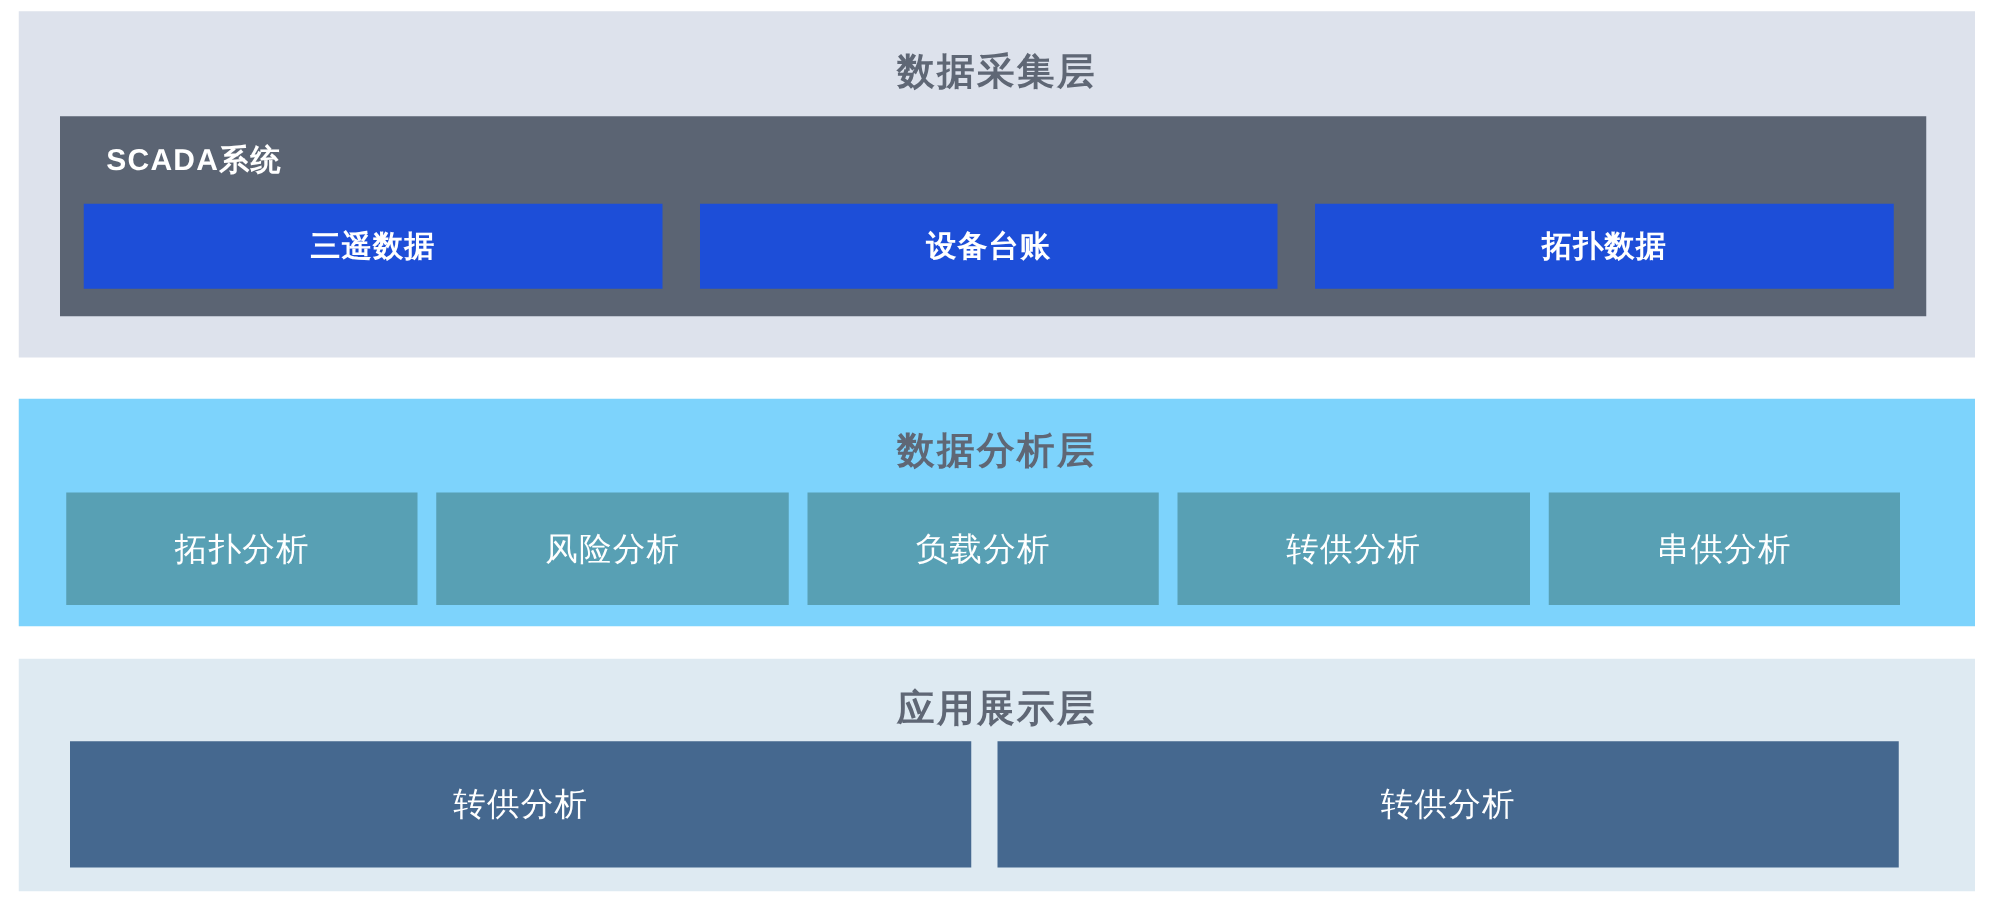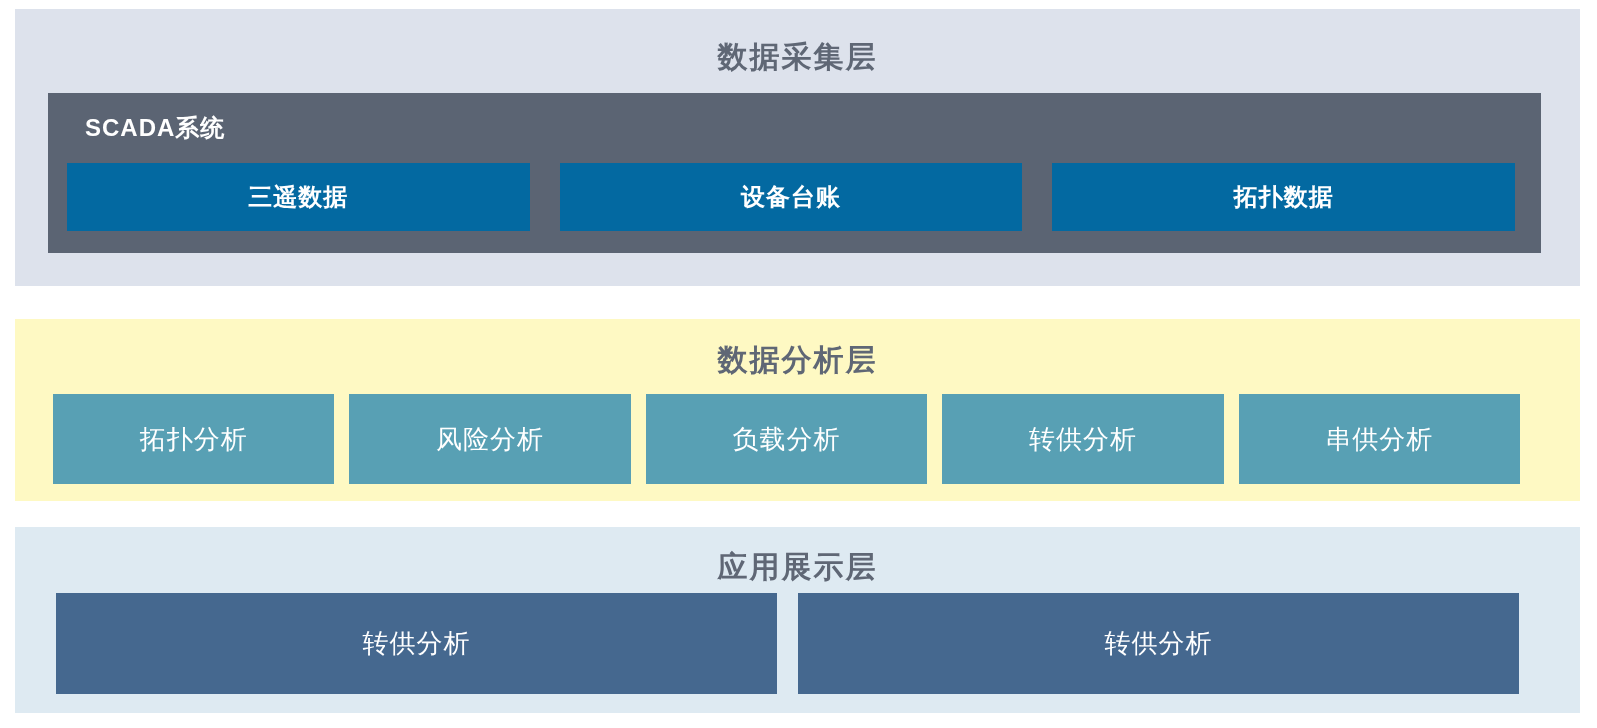--- a/index.html
+++ b/index.html
@@ -23,21 +23,21 @@
     padding-left: 30px;
   }
   .panel-collect {
     top: 9px;
     height: 277px;
     background: #dde2ec;
   }
   .panel-analysis {
     top: 319px;
     height: 182px;
-    background: #fef9c3;
+    background: #7dd3fc;
   }
   .panel-app {
     top: 527px;
     height: 186px;
     background: #deeaf2;
   }
   .layer-title {
     position: absolute;
     left: 0;
     width: 100%;
@@ -73,21 +73,21 @@
     position: absolute;
     left: 19px;
     right: 26px;
     top: 70px;
     height: 68px;
     display: flex;
     gap: 30px;
   }
   .data-box {
     flex: 1;
-    background: #0369a1;
+    background: #1d4ed8;
     color: #ffffff;
     font-size: 24px;
     font-weight: bold;
     display: flex;
     align-items: center;
     justify-content: center;
     letter-spacing: 1px;
   }
   .analysis-row {
     position: absolute;

